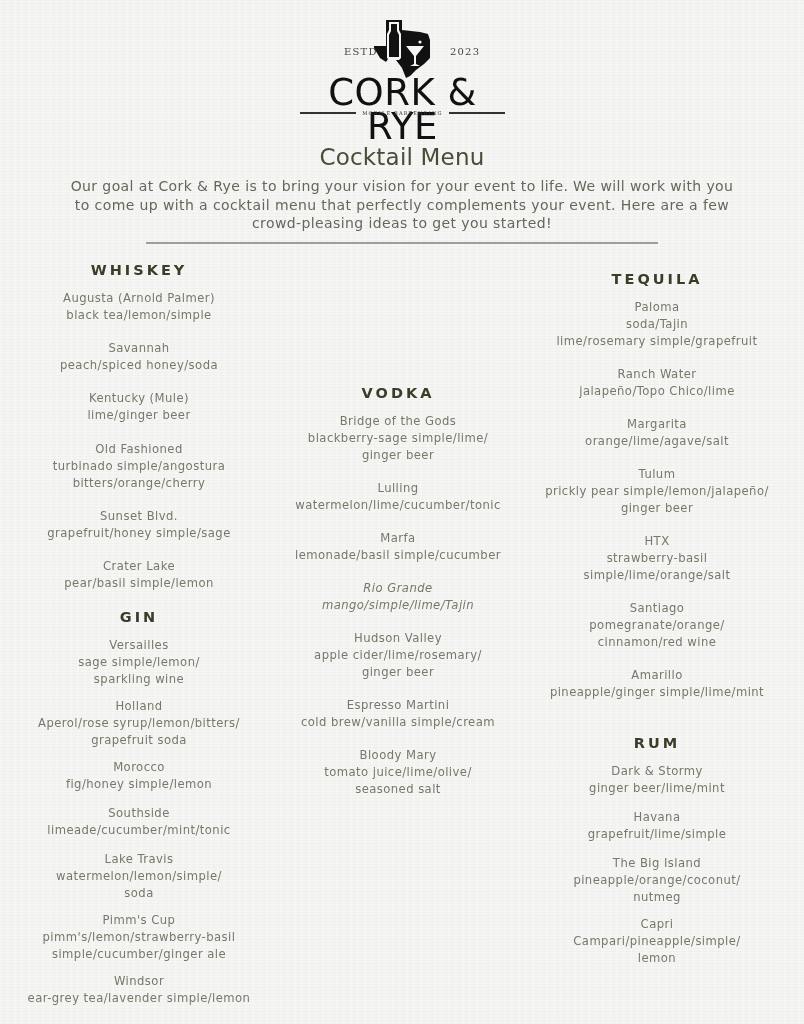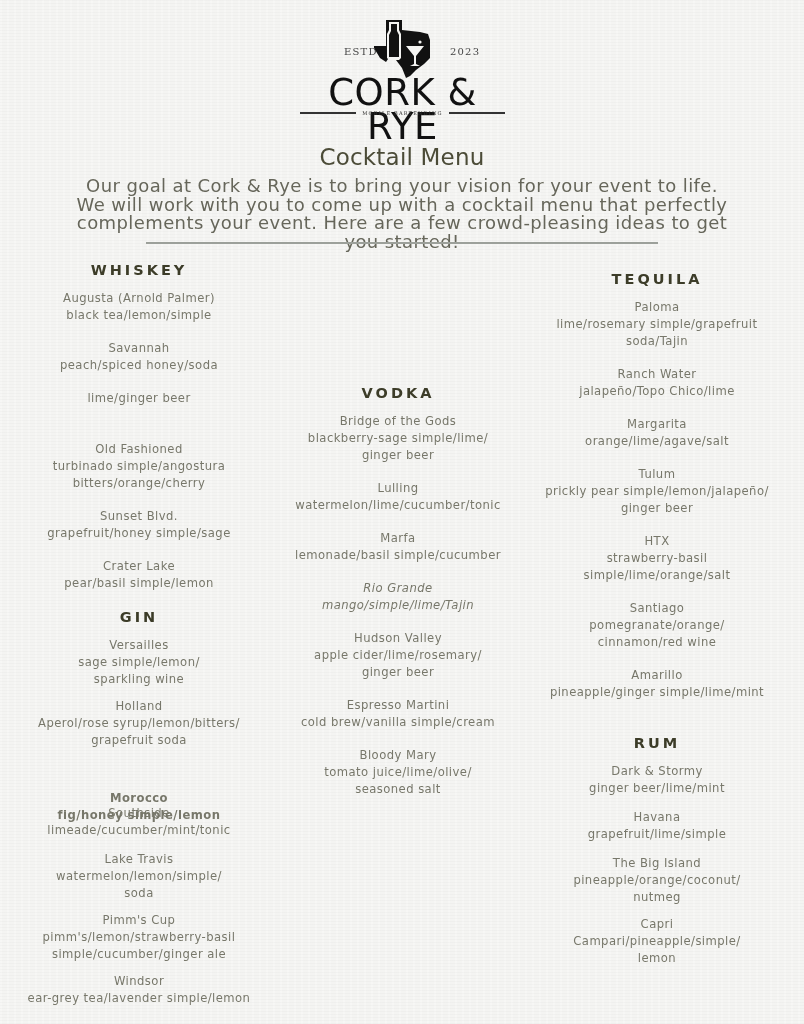--- a/index.html
+++ b/index.html
@@ -91,21 +91,21 @@
     font-weight: 400;
     color: #4b4b37;
     letter-spacing: 0.2px;
   }
   .intro {
     position: absolute;
     left: 70px;
     top: 177px;
     width: 664px;
     text-align: center;
-    font-size: 18px;
+    font-size: 14px;
     line-height: 18.5px;
     color: #66665a;
     letter-spacing: 0.4px;
   }
   .divider {
     position: absolute;
     left: 146px;
     top: 242px;
     width: 512px;
     height: 2px;
@@ -165,20 +165,21 @@
 
 <div class="drink" style="left:19px; top:290px; width:240px;">
   <span class="name">Augusta (Arnold Palmer)</span>
   <span class="ing">black tea/lemon/simple</span>
 </div>
 <div class="drink" style="left:19px; top:340px; width:240px;">
   <span class="name">Savannah</span>
   <span class="ing">peach/spiced honey/soda</span>
 </div>
 <div class="drink" style="left:19px; top:390px; width:240px;">
+  <span class="name">Kentucky (Mule)</span>
   <span class="ing">lime/ginger beer</span>
 </div>
 <div class="drink" style="left:19px; top:441px; width:240px;">
   <span class="name">Old Fashioned</span>
   <span class="ing">turbinado simple/angostura</span>
   <span class="ing">bitters/orange/cherry</span>
 </div>
 <div class="drink" style="left:19px; top:508px; width:240px;">
   <span class="name">Sunset Blvd.</span>
   <span class="ing">grapefruit/honey simple/sage</span>
@@ -193,21 +194,21 @@
 <div class="drink" style="left:19px; top:637px; width:240px;">
   <span class="name">Versailles</span>
   <span class="ing">sage simple/lemon/</span>
   <span class="ing">sparkling wine</span>
 </div>
 <div class="drink" style="left:19px; top:698px; width:240px;">
   <span class="name">Holland</span>
   <span class="ing">Aperol/rose syrup/lemon/bitters/</span>
   <span class="ing">grapefruit soda</span>
 </div>
-<div class="drink" style="left:19px; top:790px; width:240px;font-weight:bold;">
+<div class="drink" style="left:19px; top:759px; width:240px;">
   <span class="name">Morocco</span>
   <span class="ing">fig/honey simple/lemon</span>
 </div>
 <div class="drink" style="left:19px; top:805px; width:240px;">
   <span class="name">Southside</span>
   <span class="ing">limeade/cucumber/mint/tonic</span>
 </div>
 <div class="drink" style="left:19px; top:851px; width:240px;">
   <span class="name">Lake Travis</span>
   <span class="ing">watermelon/lemon/simple/</span>
@@ -254,22 +255,22 @@
 <div class="drink" style="left:273px; top:747px; width:250px;">
   <span class="name">Bloody Mary</span>
   <span class="ing">tomato juice/lime/olive/</span>
   <span class="ing">seasoned salt</span>
 </div>
 
 <div class="section-head" style="left:557px; top:271px; width:200px;">TEQUILA</div>
 
 <div class="drink" style="left:527px; top:299px; width:260px;">
   <span class="name">Paloma</span>
+  <span class="ing">soda/Tajin</span>
   <span class="ing">lime/rosemary simple/grapefruit</span>
-  <span class="ing">soda/Tajin</span>
 </div>
 <div class="drink" style="left:527px; top:366px; width:260px;">
   <span class="name">Ranch Water</span>
   <span class="ing">jalapeño/Topo Chico/lime</span>
 </div>
 <div class="drink" style="left:527px; top:416px; width:260px;">
   <span class="name">Margarita</span>
   <span class="ing">orange/lime/agave/salt</span>
 </div>
 <div class="drink" style="left:527px; top:466px; width:260px;">

